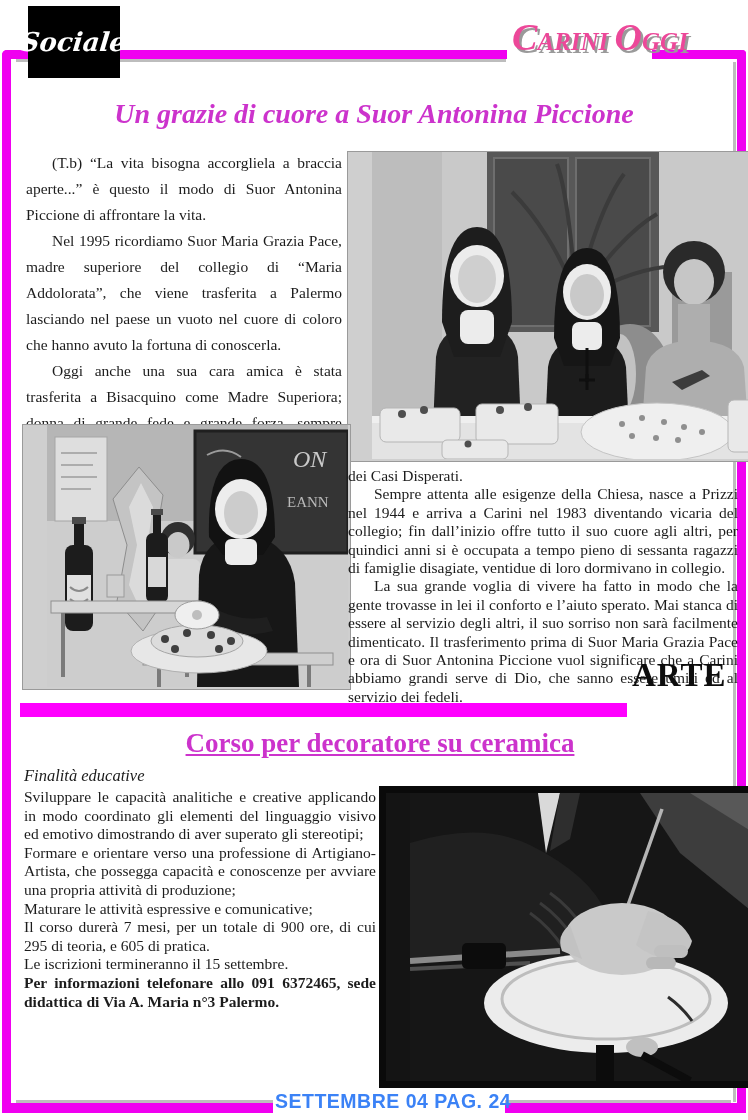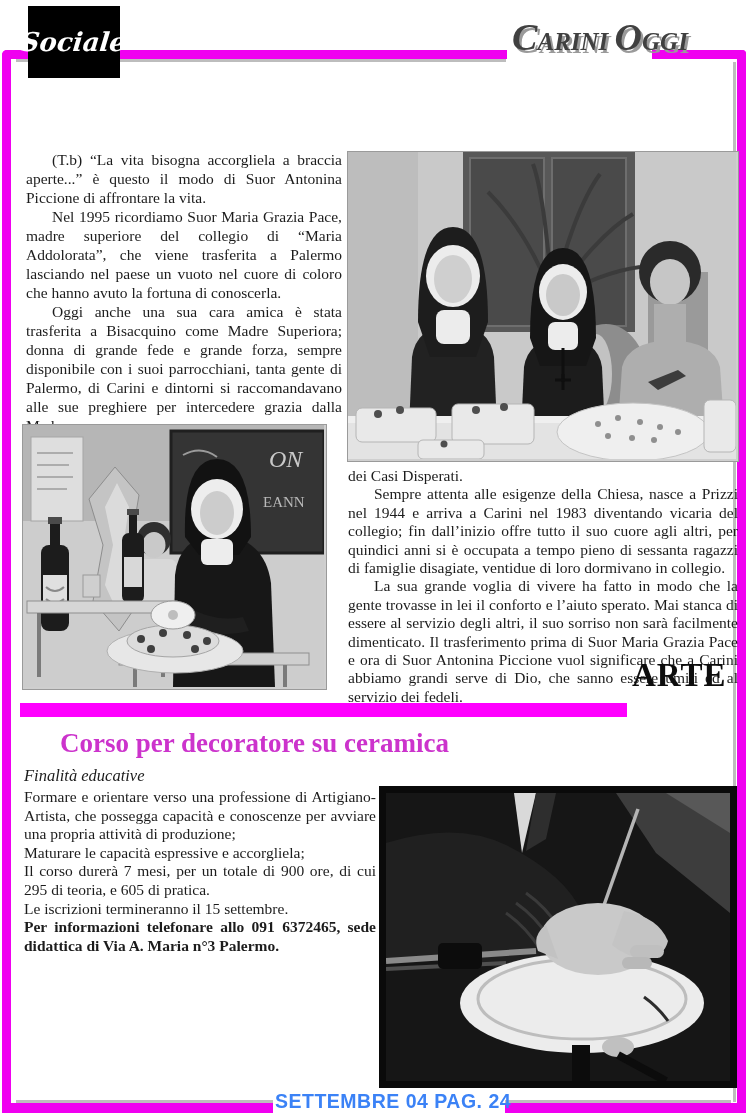--- a/index.html
+++ b/index.html
@@ -19,46 +19,46 @@
   .sh-bottom-l{left:16px;top:1100px;width:257px;height:3px;}
   .sh-bottom-r{left:505px;top:1100px;width:226px;height:3px;}
   .sh-right{left:733px;top:62px;width:3px;height:1040px;}
 
   
   .sociale{position:absolute;left:28px;top:6px;width:92px;height:72px;background:#000;
            display:flex;align-items:center;justify-content:center;}
   .sociale span{color:#fff;font-style:italic;font-weight:bold;font-size:26px;
                 font-family:"DejaVu Serif", serif;transform:skewX(-6deg);}
   .masthead{position:absolute;left:500px;top:22px;width:200px;text-align:center;
-            font-style:italic;font-weight:bold;white-space:nowrap;color:#404040;
+            font-style:italic;font-weight:bold;white-space:nowrap;color:#ec4899;
             font-size:25px;letter-spacing:0px;text-shadow:2.5px 2.5px 0 #9a9a9a;}
   .masthead .cap{font-size:38px;line-height:30px;}
 
   .headline1{position:absolute;left:40px;top:98px;width:668px;text-align:center;
              color:#cc33cc;font-weight:bold;font-style:italic;font-size:28px;}
-  .headline2{position:absolute;left:60px;top:728px;width:640px;
-             color:#cc33cc;font-weight:bold;font-size:27px;}
-
-  
-  .col{position:absolute;font-size:15.5px;line-height:19px;text-align:justify;}
+  .headline2{position:absolute;left:60px;top:728px;width:640px;text-align:center;
+             color:#cc33cc;font-weight:bold;font-size:27px;text-decoration:underline;}
+
+  
+  .col{position:absolute;font-size:15.5px;line-height:26px;text-align:justify;}
   .col p{margin:0;}
   .col p.ind{text-indent:26px;}
   .col1{left:26px;top:150px;width:316px;}
   .col2{left:348px;top:467px;width:390px;line-height:18.4px;}
   .col3{left:24px;top:788px;width:352px;line-height:18.6px;}
   .subhead{position:absolute;left:24px;top:766px;font-weight:normal;font-style:italic;font-size:16.5px;}
   .boldital{font-weight:bold;}
 
   
   .arte-bar{position:absolute;left:20px;top:703px;width:607px;height:14px;background:#ff00ff;}
   .arte-label{position:absolute;left:632px;top:657px;font-weight:bold;font-size:33px;
               letter-spacing:1px;color:#0d0d0d;}
 
   
-  .photo{position:absolute;background:#cfcfcf;}
+  .photo{position:absolute;background:#cfcfcf;padding-left:24px;}
   .photo1{left:347px;top:151px;width:390px;height:309px;border:1px solid #9a9a9a;}
   .photo2{left:22px;top:424px;width:303px;height:264px;border:1px solid #9a9a9a;}
   .photo3{left:379px;top:786px;width:344px;height:288px;border:7px solid #0a0a0a;background:#141414;}
   .photo svg{display:block;}
 
   
   .footer-text{position:absolute;left:275px;top:1090px;width:230px;text-align:center;
                font-family:"Liberation Sans", sans-serif;font-weight:bold;font-size:19.5px;
                letter-spacing:0.5px;color:#3b82f6;white-space:nowrap;}
 </style>
@@ -76,20 +76,21 @@
   <div class="shadowline sh-bottom-l"></div>
   <div class="shadowline sh-bottom-r"></div>
   <div class="bar bar-bottom-left"></div>
   <div class="bar bar-bottom-right"></div>
 
   <div class="sociale">
     <span>Sociale</span>
   </div>
   <div class="masthead"><span class="cap">C</span><span>ARINI </span><span class="cap">O</span><span>GGI</span></div>
 
+  <div class="headline1">Un grazie di cuore a Suor Antonina Piccione</div>
 
   <div class="col col1">
     <p class="ind">(T.b) “La vita bisogna accorgliela a braccia aperte...” è questo il modo di Suor Antonina Piccione di  affrontare la vita.</p>
     <p class="ind">Nel 1995 ricordiamo Suor Maria Grazia Pace, madre superiore del collegio di “Maria Addolorata”, che viene trasferita a Palermo lasciando nel paese un vuoto nel cuore di coloro che hanno avuto la fortuna di conoscerla.</p>
     <p class="ind">Oggi anche una sua cara amica è stata trasferita a Bisacquino come Madre Superiora; donna di grande fede e grande forza, sempre disponibile con i suoi parrocchiani, tanta gente di Palermo, di Carini e dintorni si raccomandavano alle sue preghiere per intercedere grazia dalla Madonna</p>
   </div>
 
   <div class="photo photo1">
     <svg width="388" height="307" viewBox="0 0 388 307">
       <rect x="0" y="0" width="388" height="307" fill="#c9c9c9"></rect>
@@ -236,22 +237,23 @@
     <p class="ind">La sua grande voglia di vivere ha fatto in modo che la gente trovasse in lei il conforto e l’aiuto sperato.  Mai stanca di essere al servizio degli altri, il suo sorriso non sarà facilmente dimenticato. Il trasferimento prima di Suor Maria Grazia Pace e ora di Suor Antonina Piccione vuol significare che a Carini abbiamo grandi serve di Dio, che sanno essere umili ed al servizio dei fedeli.</p>
   </div>
 
   <div class="arte-bar"></div>
   <div class="arte-label">ARTE</div>
 
   <div class="headline2">Corso per decoratore su ceramica</div>
   <div class="subhead">Finalità educative</div>
 
   <div class="col col3">
+    <p>Sviluppare le capacità analitiche e creative applicando in modo coordinato gli elementi del linguaggio visivo ed emotivo dimostrando di aver superato gli stereotipi;</p>
     <p>Formare e orientare verso una professione di Artigiano-Artista, che possegga capacità e conoscenze per avviare una propria attività di produzione;</p>
-    <p>Maturare le capacità espressive e accorgliela;</p>
+    <p>Maturare le attività espressive e comunicative;</p>
     <p>Il corso durerà 7 mesi, per un totale di 900 ore, di cui 295 di teoria, e 605 di pratica.</p>
     <p>Le iscrizioni termineranno il 15 settembre.</p>
     <p class="boldital">Per informazioni  telefonare allo  091 6372465, sede didattica di Via A. Maria n°3 Palermo.</p>
   </div>
 
   <div class="photo photo3">
     <svg width="344" height="288" viewBox="0 0 344 288">
       <rect x="0" y="0" width="344" height="288" fill="#161616"></rect>
       <polygon points="230,0 344,0 344,120 270,60" fill="#3d3d3d"></polygon>
       <polygon points="280,0 344,0 344,40" fill="#585858"></polygon>

